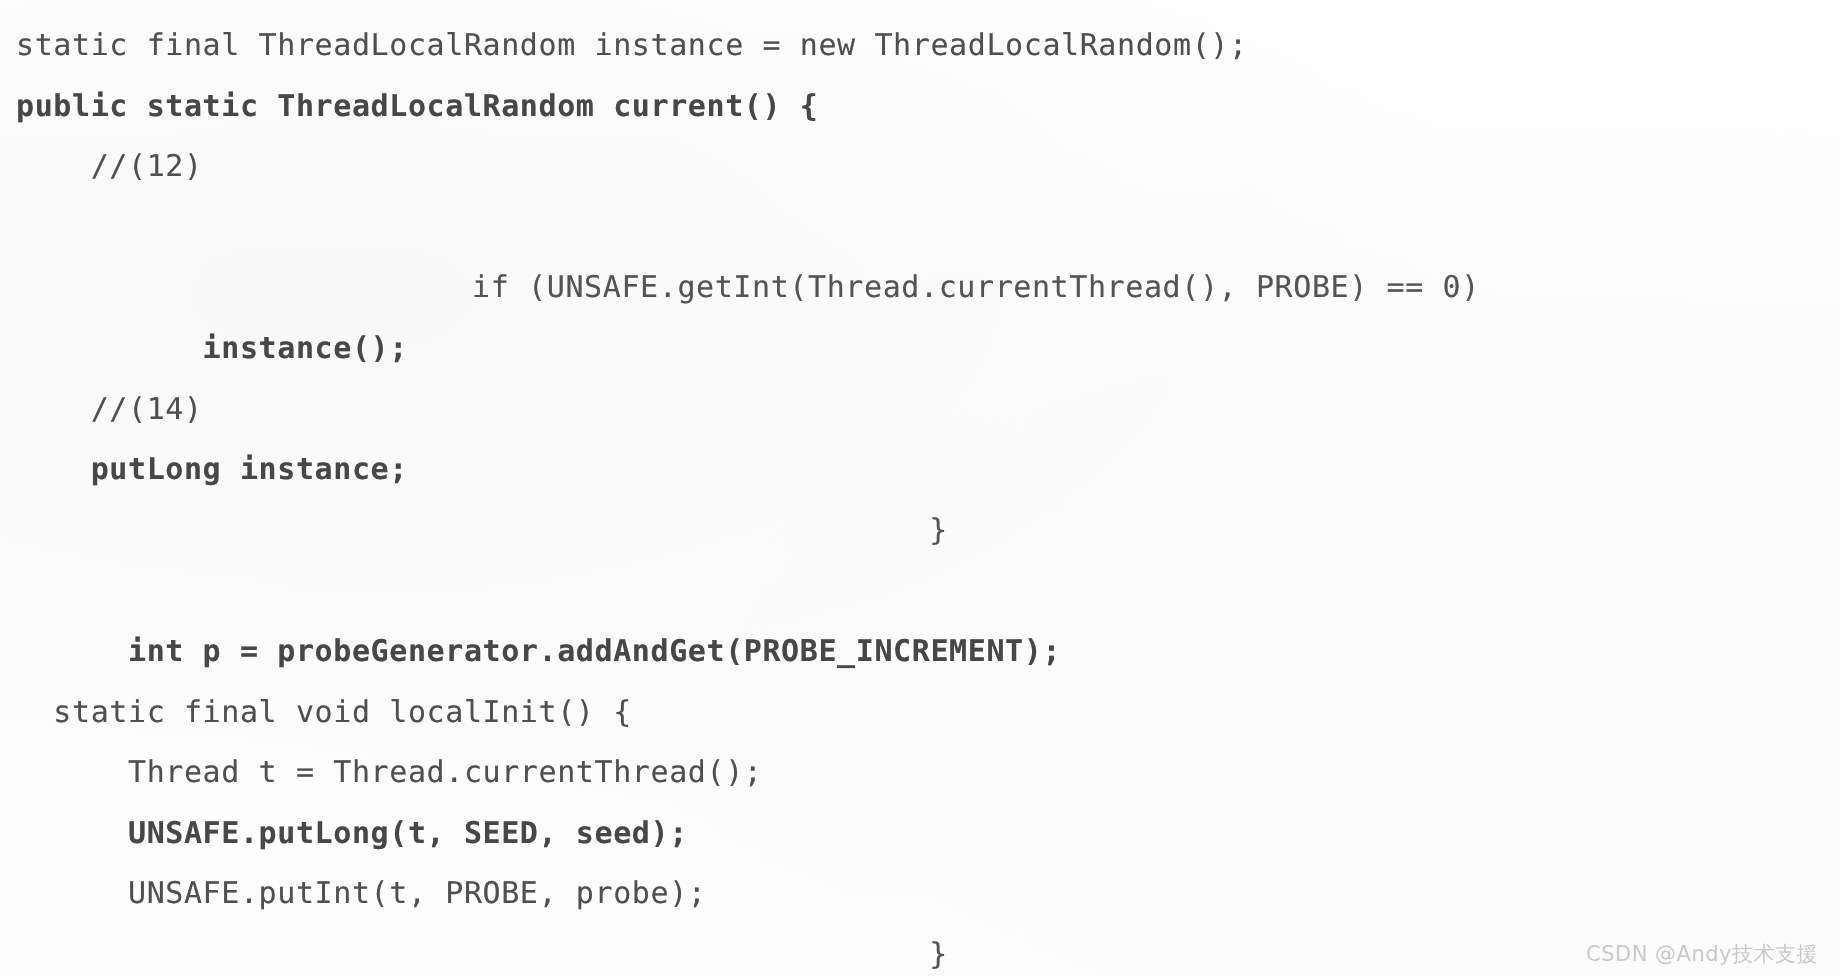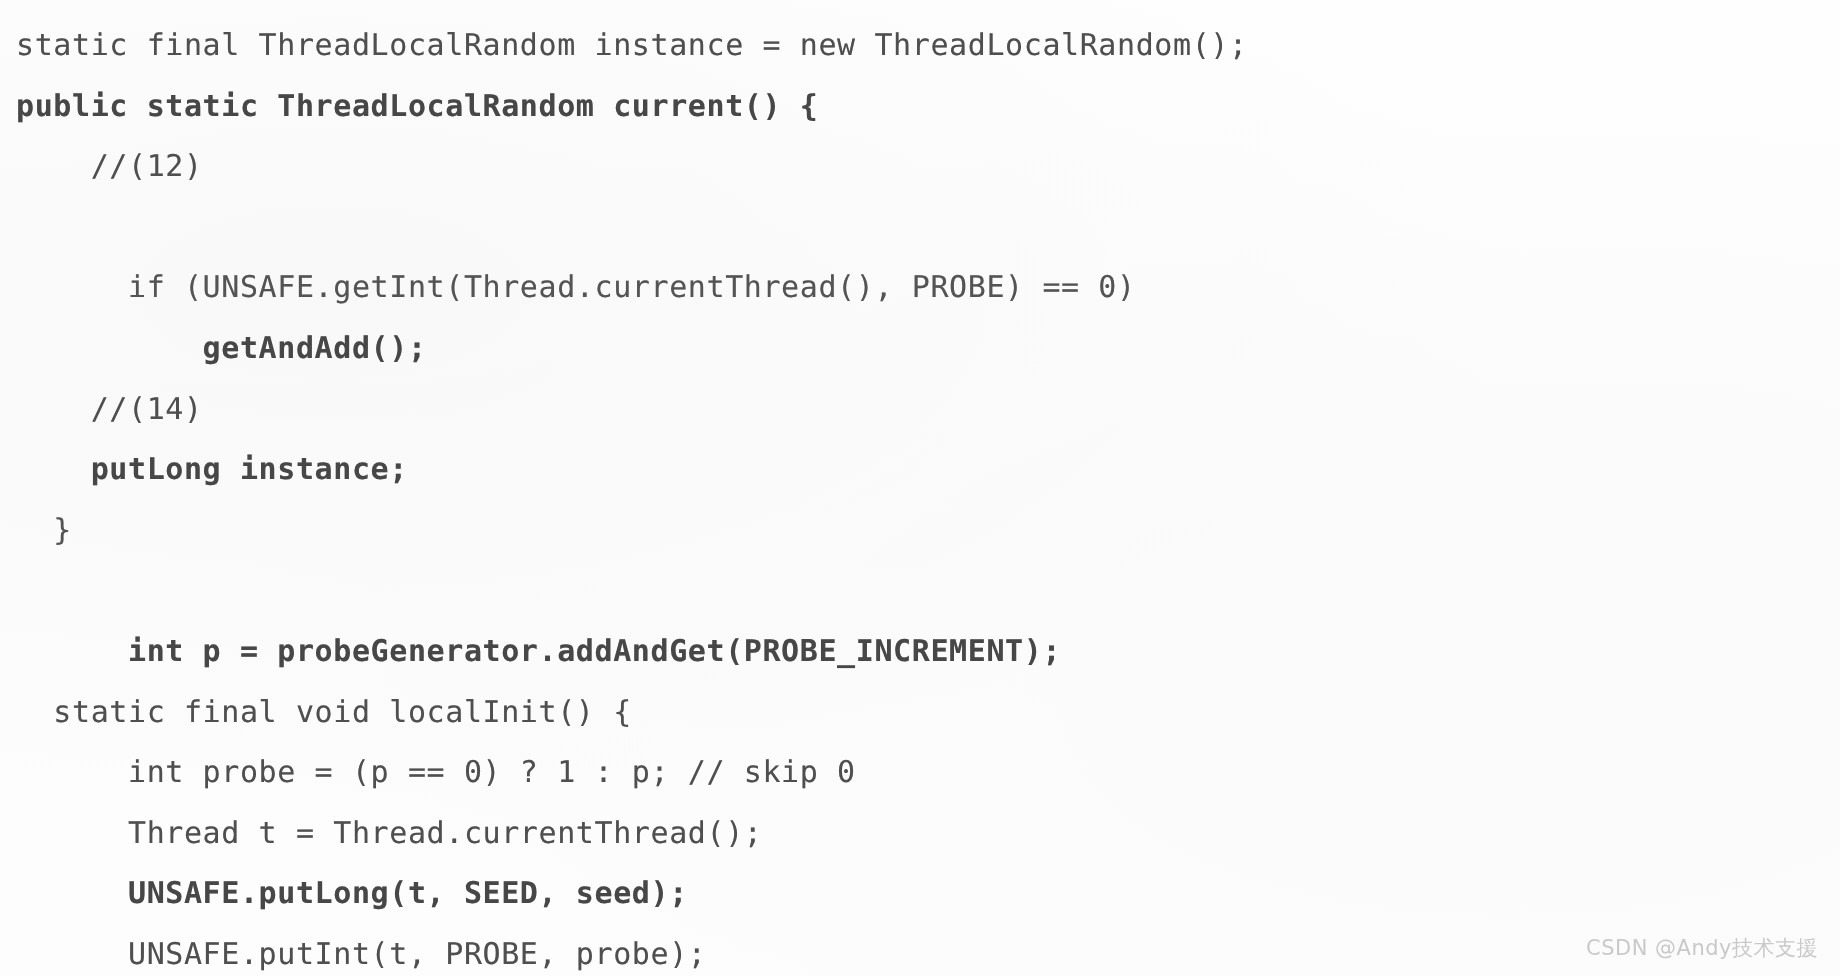--- a/index.html
+++ b/index.html
@@ -49,52 +49,51 @@
   }
 
   
   .code-line.blank {
     color: transparent;
   }
 
   
   .ink-a { color: #4f4f4f; }
   .ink-b { color: #474747; font-weight: bold; }
-  .ink-c { color: #545454; }
+  .ink-c { color: #545454; text-align: center; }
 
   #watermark {
     position: absolute;
     right: 22px;
-    bottom: 14px;
+    bottom: 8px;
     font-family: "DejaVu Sans", sans-serif;
     font-size: 21px;
     color: #c9c9c9;
     letter-spacing: 0.5px;
     white-space: nowrap;
     user-select: none;
   }
 </style>
 </head>
 <body>
 
 <div id="paper-surface"></div>
 
 <div id="code-listing">
   <div class="code-line ink-a">static final ThreadLocalRandom instance = new ThreadLocalRandom();</div>
   <div class="code-line ink-b">public static ThreadLocalRandom current() {</div>
   <div class="code-line ink-a">    //(12)</div>
   <div class="code-line blank"></div>
   <div class="code-line ink-c">      if (UNSAFE.getInt(Thread.currentThread(), PROBE) == 0)</div>
-  <div class="code-line ink-b">          getAndAdd();</div>
+  <div class="code-line ink-b">          instance();</div>
   <div class="code-line ink-a">    //(14)</div>
   <div class="code-line ink-b">    putLong instance;</div>
   <div class="code-line ink-c">  }</div>
   <div class="code-line blank"></div>
   <div class="code-line ink-b">      int p = probeGenerator.addAndGet(PROBE_INCREMENT);</div>
   <div class="code-line ink-a">  static final void localInit() {</div>
-  <div class="code-line ink-a">      int probe = (p == 0) ? 1 : p; // skip 0</div>
   <div class="code-line ink-a">      Thread t = Thread.currentThread();</div>
   <div class="code-line ink-b">      UNSAFE.putLong(t, SEED, seed);</div>
   <div class="code-line ink-a">      UNSAFE.putInt(t, PROBE, probe);</div>
   <div class="code-line ink-c">  }</div>
 </div>
 
 <div id="watermark">CSDN @Andy技术支援</div>
 
 </body></html>

